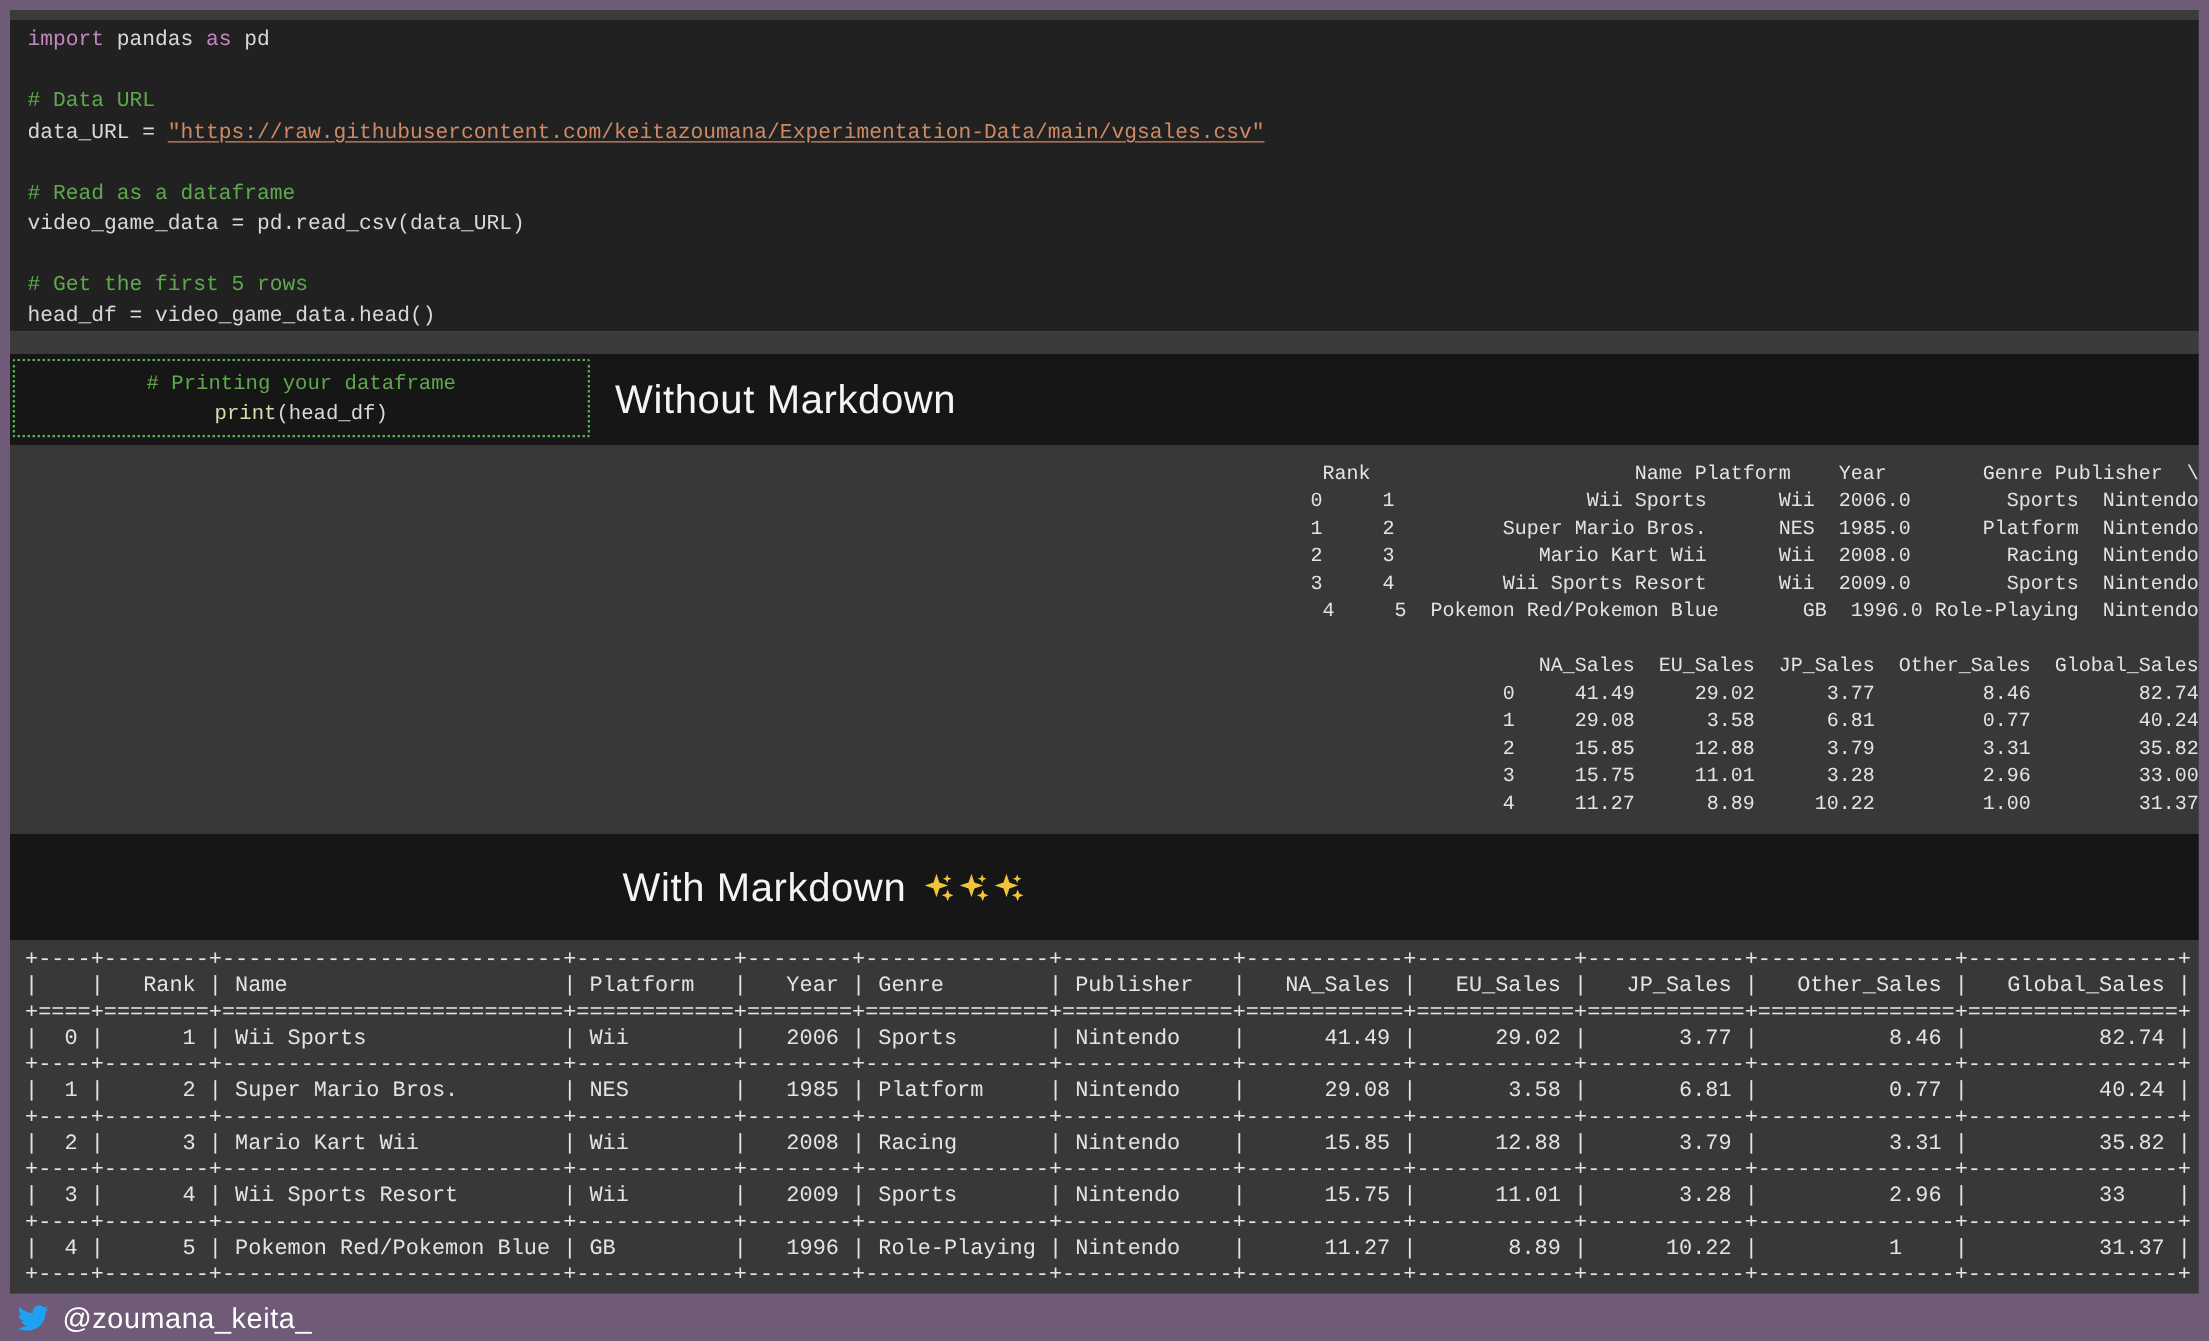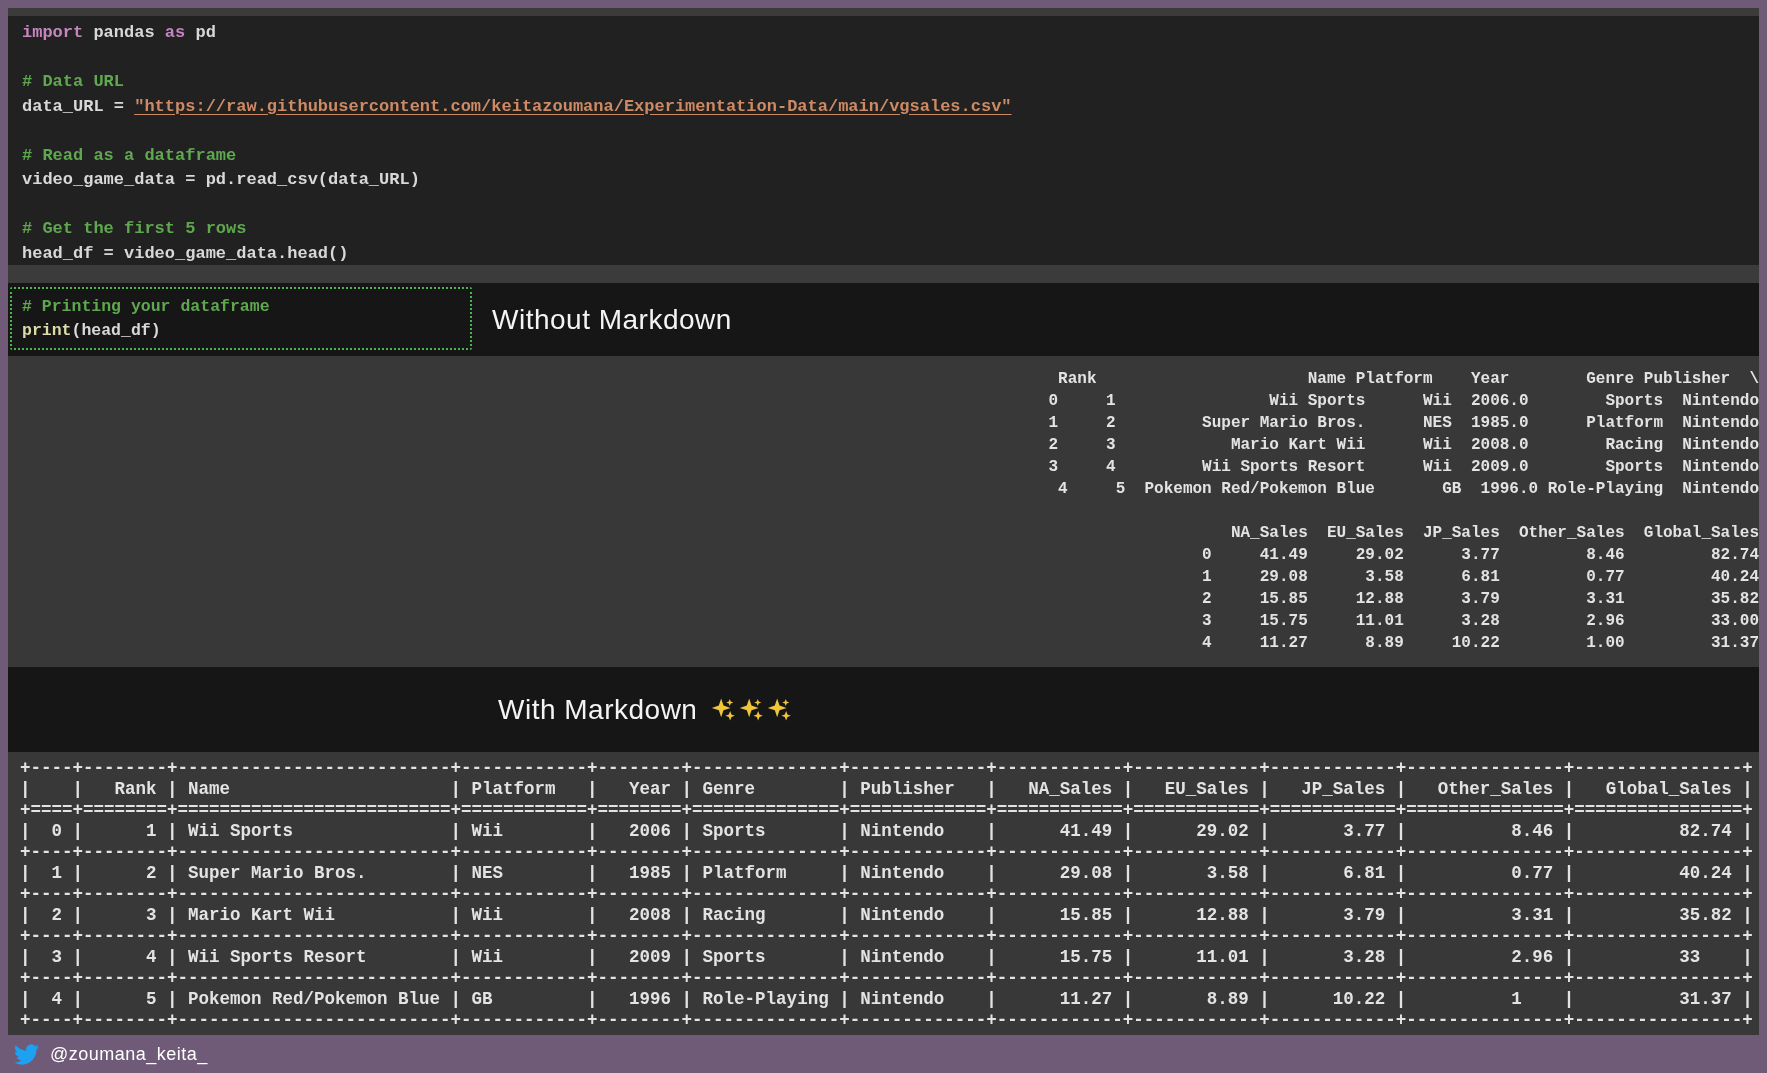--- a/index.html
+++ b/index.html
@@ -10,51 +10,51 @@
   }
   *{margin:0;padding:0;box-sizing:border-box;}
   body{width:1767px;height:1073px;overflow:hidden;background:var(--frame);
        font-family:"Liberation Sans",sans-serif;}
   .page{position:relative;width:1767px;height:1073px;background:var(--frame);}
   .stage{position:absolute;left:8px;top:8px;width:1751px;height:1027px;
          display:flex;flex-direction:column;}
   .topstrip{height:8px;background:var(--band-bg);}
   .code1{height:249px;background:var(--code-bg);}
   .code1 pre{padding:5px 0 0 14px;}
-  pre{font-family:"Liberation Mono","DejaVu Sans Mono",monospace;font-weight:bold;}
+  pre{font-family:"Liberation Mono","DejaVu Sans Mono",monospace;}
   .code{font-size:17px;line-height:24.5px;color:var(--plain);}
   .band{height:18px;background:var(--band-bg);}
   .strip{position:relative;background:var(--strip-bg);}
   .stripB{height:73px;}
   .stripD{height:85px;}
   .dotted-box{position:absolute;left:2px;width:462px;border:2px dotted var(--dotted-border);
               border-radius:2px;padding:6px 10px 6px 10px;background:var(--strip-bg);}
   .stripB .dotted-box{top:4px;height:63px;}
   .stripD .dotted-box{top:11px;height:66px;}
-  .dotted-box .code{font-size:16.5px;line-height:24px;}
+  .dotted-box .code{font-size:16.5px;line-height:24px;text-align:center;}
   .label-row{position:absolute;left:484px;top:50%;transform:translateY(-50%);
              display:flex;align-items:center;gap:14px;}
   .stripD .label-row{left:490px;}
-  .strip-label{font-size:28px;color:var(--label-text);letter-spacing:.5px;white-space:nowrap;}
+  .strip-label{font-size:32px;color:var(--label-text);letter-spacing:.5px;white-space:nowrap;}
   .sparkles{display:flex;align-items:center;gap:3px;}
   .sparkles svg{width:25px;height:25px;}
   .output{background:var(--output-bg);}
   .out1{height:311px;}
   .out1 pre{padding:12px 0 0 16px;font-size:16px;line-height:22px;color:var(--output-text);text-align:right;}
   .out2{height:283px;}
   .out2 pre{padding:6px 0 0 12px;font-size:17.5px;line-height:21px;color:var(--output-text);}
   .tok-k{color:var(--keyword);}
   .tok-c{color:var(--comment);}
   .tok-s{color:var(--string-link);text-decoration:underline;text-underline-offset:3px;}
   .tok-s2{color:var(--string-red);}
   .tok-f{color:var(--function);}
   .tok-p{color:var(--plain);}
   .footer{position:absolute;left:0;bottom:0;width:1767px;height:38px;background:var(--frame);
           display:flex;align-items:center;padding-left:14px;gap:11px;}
-  .footer .handle{font-size:18px;color:#ffffff;letter-spacing:.5px;}
+  .footer .handle{font-size:23px;color:#ffffff;letter-spacing:.5px;}
   .twitter-svg{width:25px;height:25px;display:block;}
 </style>
 </head>
 <body>
 
 <div class="page">
   <div class="stage">
 
     <div class="topstrip"></div>
 

